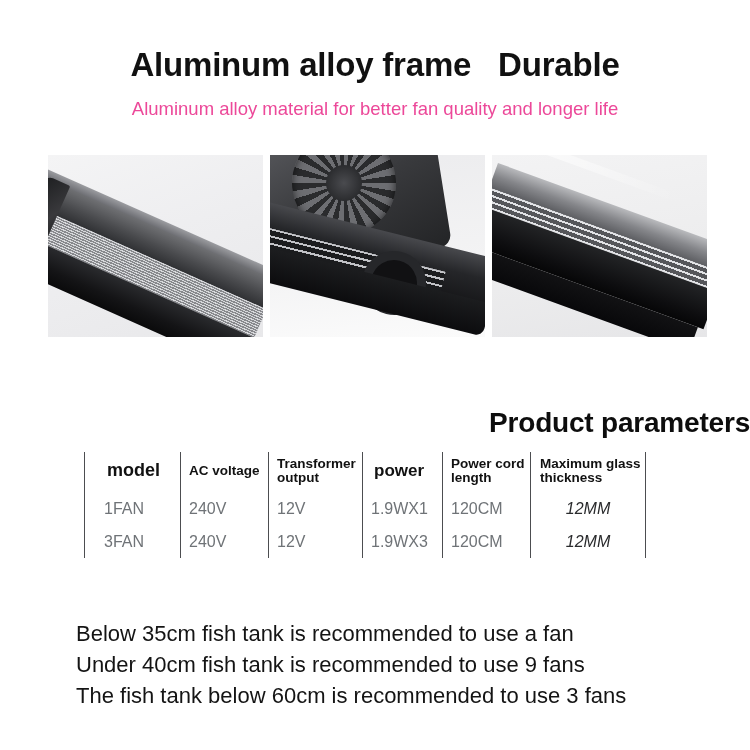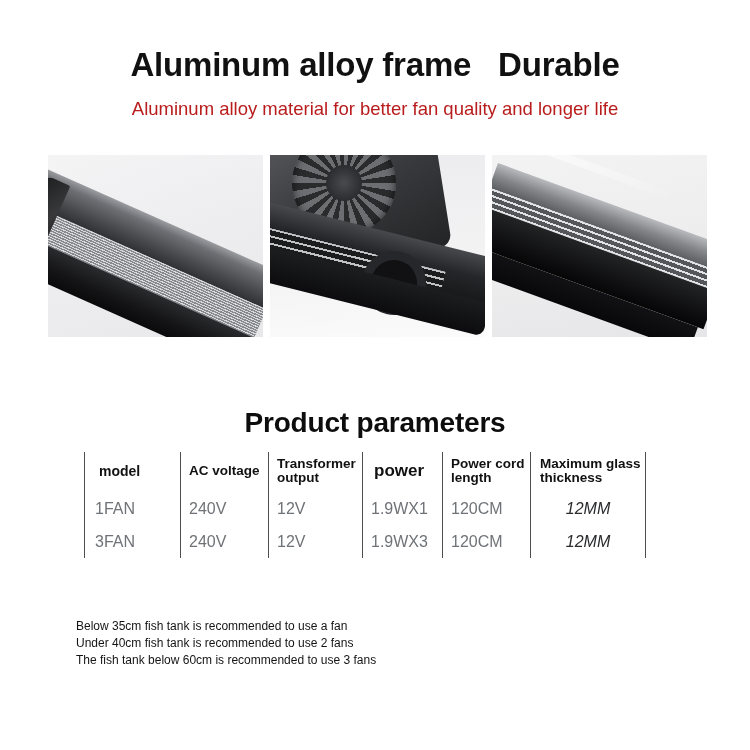--- a/index.html
+++ b/index.html
@@ -11,21 +11,21 @@
     -webkit-font-smoothing:antialiased;
   }
 
   
   .hero{position:absolute;left:0;top:30px;width:750px;text-align:center;margin-top:16px;}
   .hero-title{
     font-size:33px;font-weight:bold;color:#111111;
     letter-spacing:-0.2px;line-height:1.15;white-space:pre;
   }
   .hero-sub{
-    margin-top:14px;font-size:18.5px;font-weight:400;color:#b91c1c;
+    margin-top:14px;font-size:18.5px;font-weight:400;color:#ec4899;
     line-height:1.2;
   }
 
   
   .photo-strip{position:absolute;left:48px;top:155px;width:659px;height:182px;
     display:flex;justify-content:space-between;}
   .photo{
     width:215px;height:182px;position:relative;overflow:hidden;
     background:#f2f2f3;
   }
@@ -133,21 +133,21 @@
     border-radius:0 0 10px 4px;
   }
   .p3-gloss{
     position:absolute;left:20px;top:10px;width:170px;height:8px;
     background:linear-gradient(90deg,rgba(255,255,255,.75),rgba(255,255,255,0));
     transform:rotate(20deg);
   }
 
   
   .sec-title{
-    position:absolute;left:0;top:407px;width:750px;text-align:center;
+    position:absolute;left:0;top:407px;width:750px;text-align:right;
     font-size:28px;font-weight:bold;color:#0d0d0d;letter-spacing:-0.2px;
   }
 
   
   .spec-wrap{position:absolute;left:84px;top:452px;width:561px;height:154px;}
   .spec-table{
     width:561px;border-collapse:collapse;table-layout:fixed;
     border-left:1.6px solid #4c4d50;border-right:1.6px solid #4c4d50;
   }
   .spec-table col.c0{width:96px;}
@@ -155,40 +155,40 @@
   .spec-table col.c2{width:94px;}
   .spec-table col.c3{width:80px;}
   .spec-table col.c4{width:88px;}
   .spec-table col.c5{width:115px;}
   .spec-table th{
     font-size:13.5px;font-weight:bold;color:#111111;
     text-align:left;padding:4px 0 6px 8px;vertical-align:middle;
     border-right:1.6px solid #4c4d50;line-height:1.07;
     height:30px;
   }
-  .spec-table th.th-model{font-size:14px;padding-left:14px;}
+  .spec-table th.th-model{font-size:18px;padding-left:22px;}
   .spec-table th.th-power{font-size:17px;padding-left:11px;}
   .spec-table th.th-glass{padding-left:9px;}
   .spec-table th:last-child{border-right:none;}
   .spec-table td{
     font-size:16px;color:#6f7377;font-weight:400;
     text-align:left;padding:2px 0 2px 8px;height:29px;vertical-align:middle;
     border-right:1.6px solid #4c4d50;
   }
-  .spec-table td.c-model{padding-left:10px;}
+  .spec-table td.c-model{padding-left:19px;}
   .spec-table td.c-glass{
     color:#2a2b2d;text-align:center;padding-left:0;border-right:none;
   }
   
   .spec-table td:last-child{border-right:none;font-style:italic;}
 
   
   .notes{
     position:absolute;left:76px;top:618px;width:640px;
-    font-size:12px;color:#141414;line-height:1.42;font-weight:400;
+    font-size:22px;color:#141414;line-height:1.42;font-weight:400;
   }
   .notes div{white-space:nowrap;}
 </style>
 </head>
 <body>
 
 <div class="hero">
   <div class="hero-title">Aluminum alloy frame   Durable</div>
   <div class="hero-sub">Aluminum alloy material for better fan quality and longer life</div>
 </div>
@@ -268,15 +268,15 @@
         <td>1.9WX3</td>
         <td>120CM</td>
         <td class="c-glass">12MM</td>
       </tr>
     </tbody>
   </table>
 </div>
 
 <div class="notes">
   <div>Below 35cm fish tank is recommended to use a fan</div>
-  <div>Under 40cm fish tank is recommended to use 2 fans</div>
+  <div>Under 40cm fish tank is recommended to use 9 fans</div>
   <div>The fish tank below 60cm is recommended to use 3 fans</div>
 </div>
 
 </body></html>

